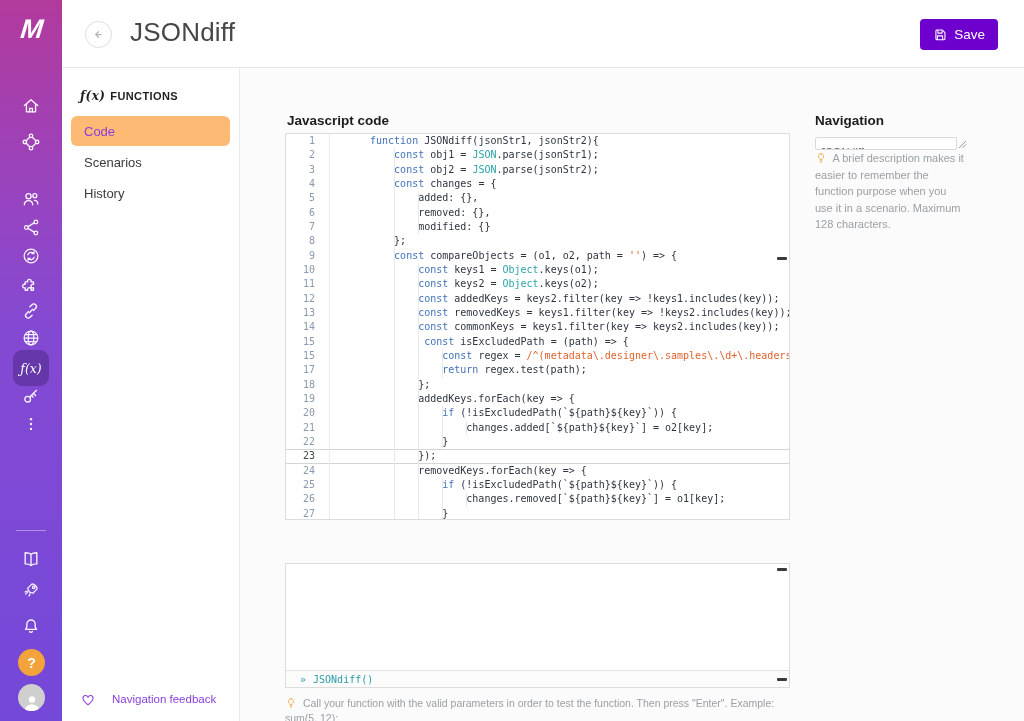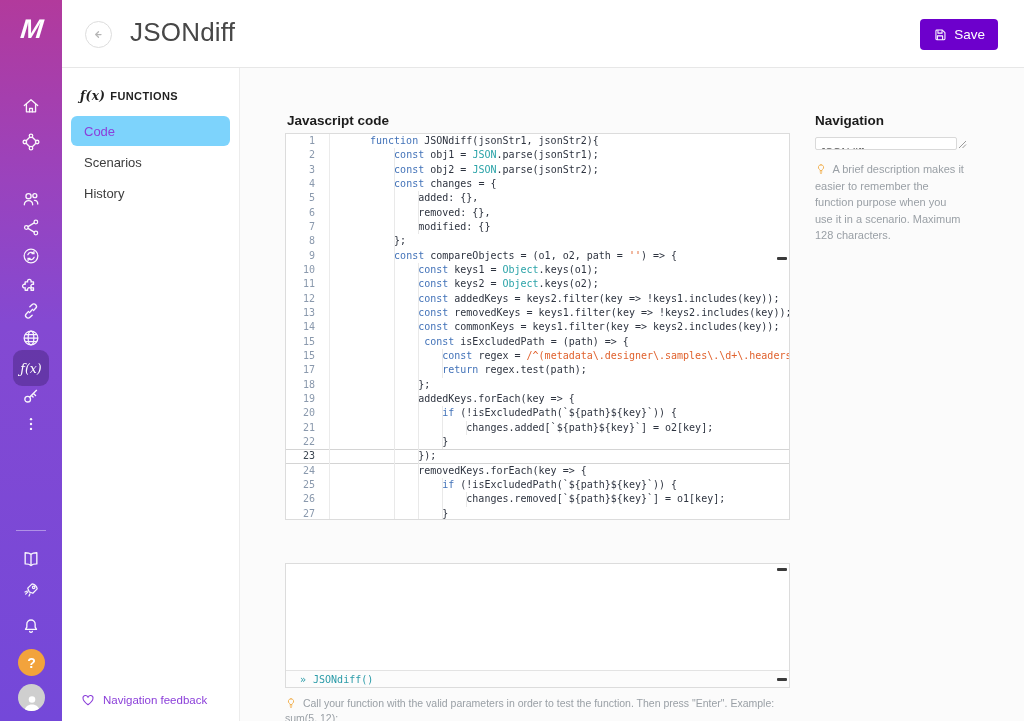--- a/index.html
+++ b/index.html
@@ -37,22 +37,22 @@
     display:flex; align-items:center; gap:7px; cursor:pointer; font-family:inherit; }
 
   
   .leftnav { position:absolute; left:62px; top:68px; width:178px; height:653px; background:#fff;
     border-right:1px solid #ececec; }
   .nav-section { display:flex; align-items:center; gap:5px; margin:21px 0 13px 18px;
     font-size:11px; font-weight:bold; color:#1f1f1f; letter-spacing:.4px; }
   .nav-section .fx-glyph { font-family:"DejaVu Serif", serif; font-style:italic; font-size:12px; font-weight:bold; }
   .nav-item { margin:1px 9px 0 9px; height:30px; border-radius:6px; display:flex; align-items:center;
     padding-left:13px; font-size:13px; color:#3c3c3c; cursor:pointer; }
-  .nav-item.active { background:#7dd3fc; color:#8b3fd9; }
-  .nav-feedback { position:absolute; left:19px; bottom:15px; display:flex; align-items:center; gap:8px;
+  .nav-item.active { background:#fdba74; color:#8b3fd9; }
+  .nav-feedback { position:absolute; left:19px; bottom:15px; display:flex; align-items:flex-start; gap:17px;
     color:#8b3fd9; font-size:11.5px; cursor:pointer; }
 
   
   .main { position:absolute; left:240px; top:68px; width:784px; height:653px; background:#fbfbfb; }
   .sec-heading { font-size:13.5px; font-weight:bold; color:#1c1c1c; }
 
   .code-heading { position:absolute; left:47px; top:45px; }
   .editor { position:absolute; left:45px; top:65px; width:505px; height:387px; background:#fff;
     border:1px solid #dcdcdc; overflow:hidden; }
   .code-row { display:flex; height:14.33px; line-height:14.33px; white-space:pre;
@@ -83,21 +83,21 @@
   .console-hint { position:absolute; left:45px; top:628px; width:505px; font-size:10.5px; line-height:1.4; }
   .bulb { vertical-align:-2px; margin-right:3px; }
 
   
   .desc-panel { position:absolute; left:575px; top:45px; width:158px; }
   .desc-box-wrap { position:relative; margin-top:9px; width:152px; }
   .desc-input { width:142px; height:13px; border:1px solid #d9d9d9; border-radius:2px;
     font-family:"Liberation Sans", sans-serif; font-size:11px; color:#555;
     padding:8px 4px 0 4px; resize:none; overflow:hidden; display:block; background:#fff; }
   .desc-grip { position:absolute; right:0; top:3px; cursor:nwse-resize; }
-  .desc-hint { margin-top:11px; font-size:11px; line-height:1.5; width:152px; }
+  .desc-hint { font-size:11px; line-height:1.5; width:152px; }
 </style>
 </head>
 <body>
 
 <div class="root">
 
   <div class="sidebar">
     <div class="logo">M</div>
 
     <div class="side-ic" style="top:95px">

